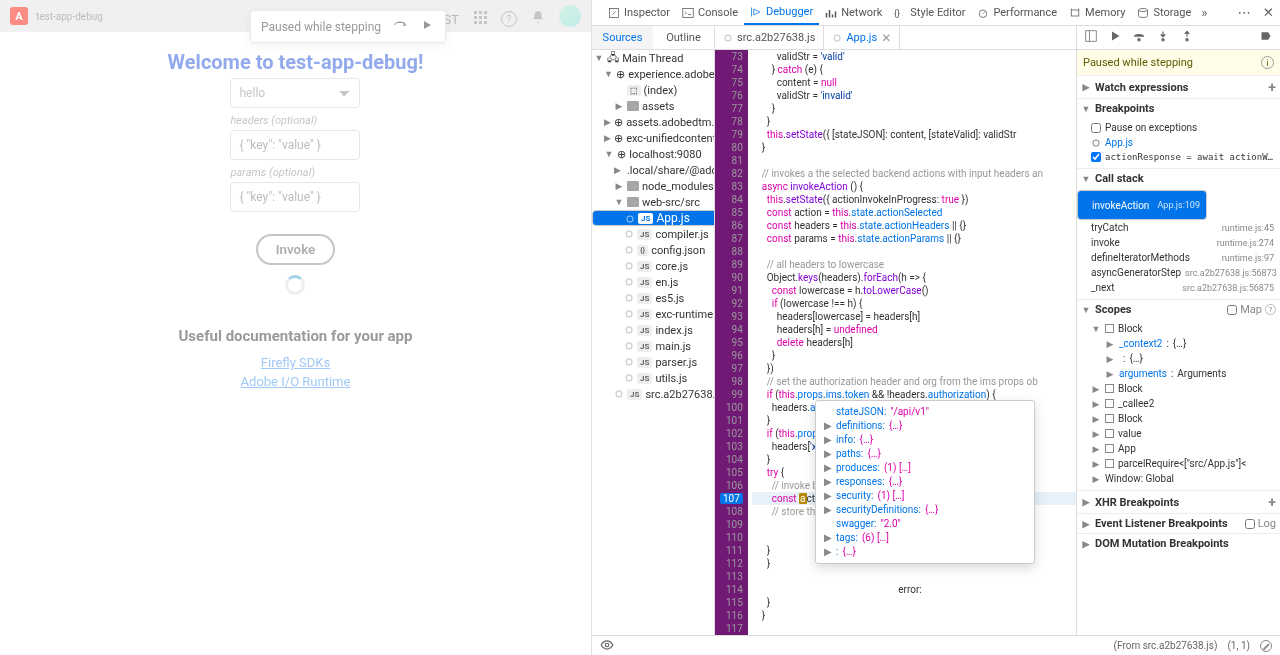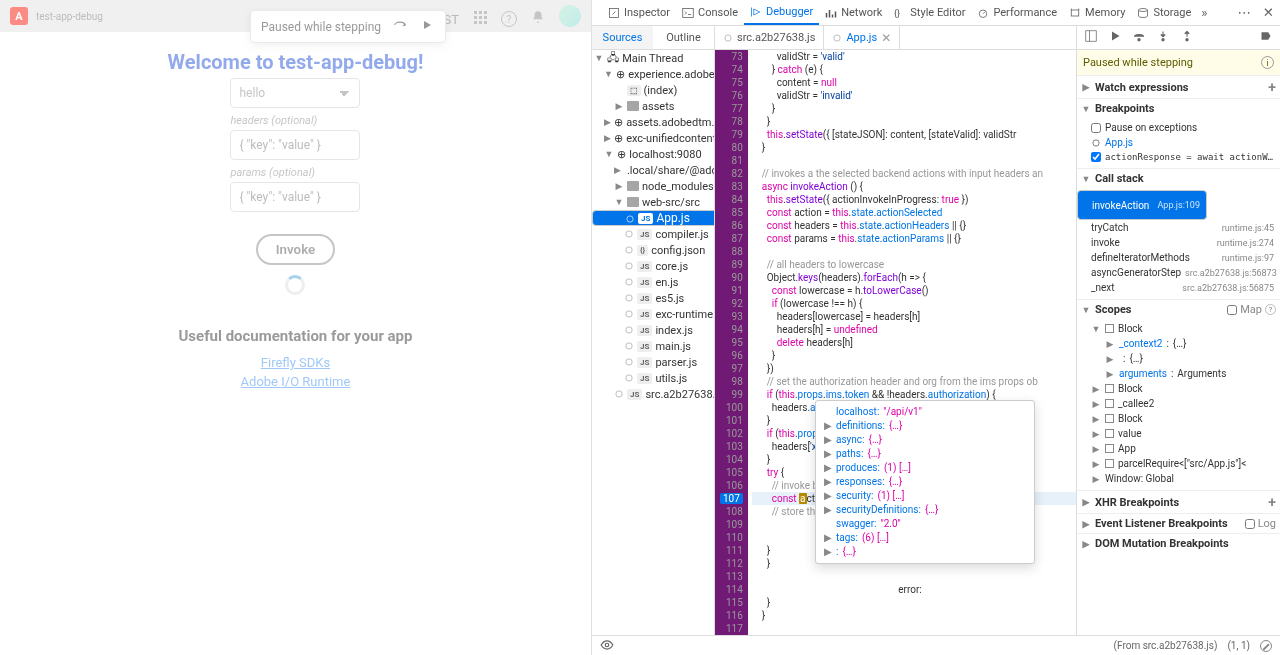--- a/index.html
+++ b/index.html
@@ -608,31 +608,31 @@
       <span style="width:12px;height:12px;border:1.5px solid #888;border-radius:50%;position:relative;display:inline-block">
           <span style="position:absolute;left:1px;right:1px;top:50%;height:1.5px;background:#888;transform:rotate(-45deg)"></span>
         </span>
     </div>
   </div>
 </div>
 
 <div class="popup" id="popup">
     <div class="row">
       <span class="tw2"></span>
-      <span class="key">localhost:</span> 
+      <span class="key">stateJSON:</span> 
       <span class="val">"/api/v1"</span>
     </div>
     <div class="row">
       <span class="tw2">▶</span>
       <span class="key">definitions:</span> 
       <span class="val">{…}</span>
     </div>
     <div class="row">
       <span class="tw2">▶</span>
-      <span class="key">async:</span> 
+      <span class="key">info:</span> 
       <span class="val">{…}</span>
     </div>
     <div class="row">
       <span class="tw2">▶</span>
       <span class="key">paths:</span> 
       <span class="val">{…}</span>
     </div>
     <div class="row">
       <span class="tw2">▶</span>
       <span class="key">produces:</span> 

